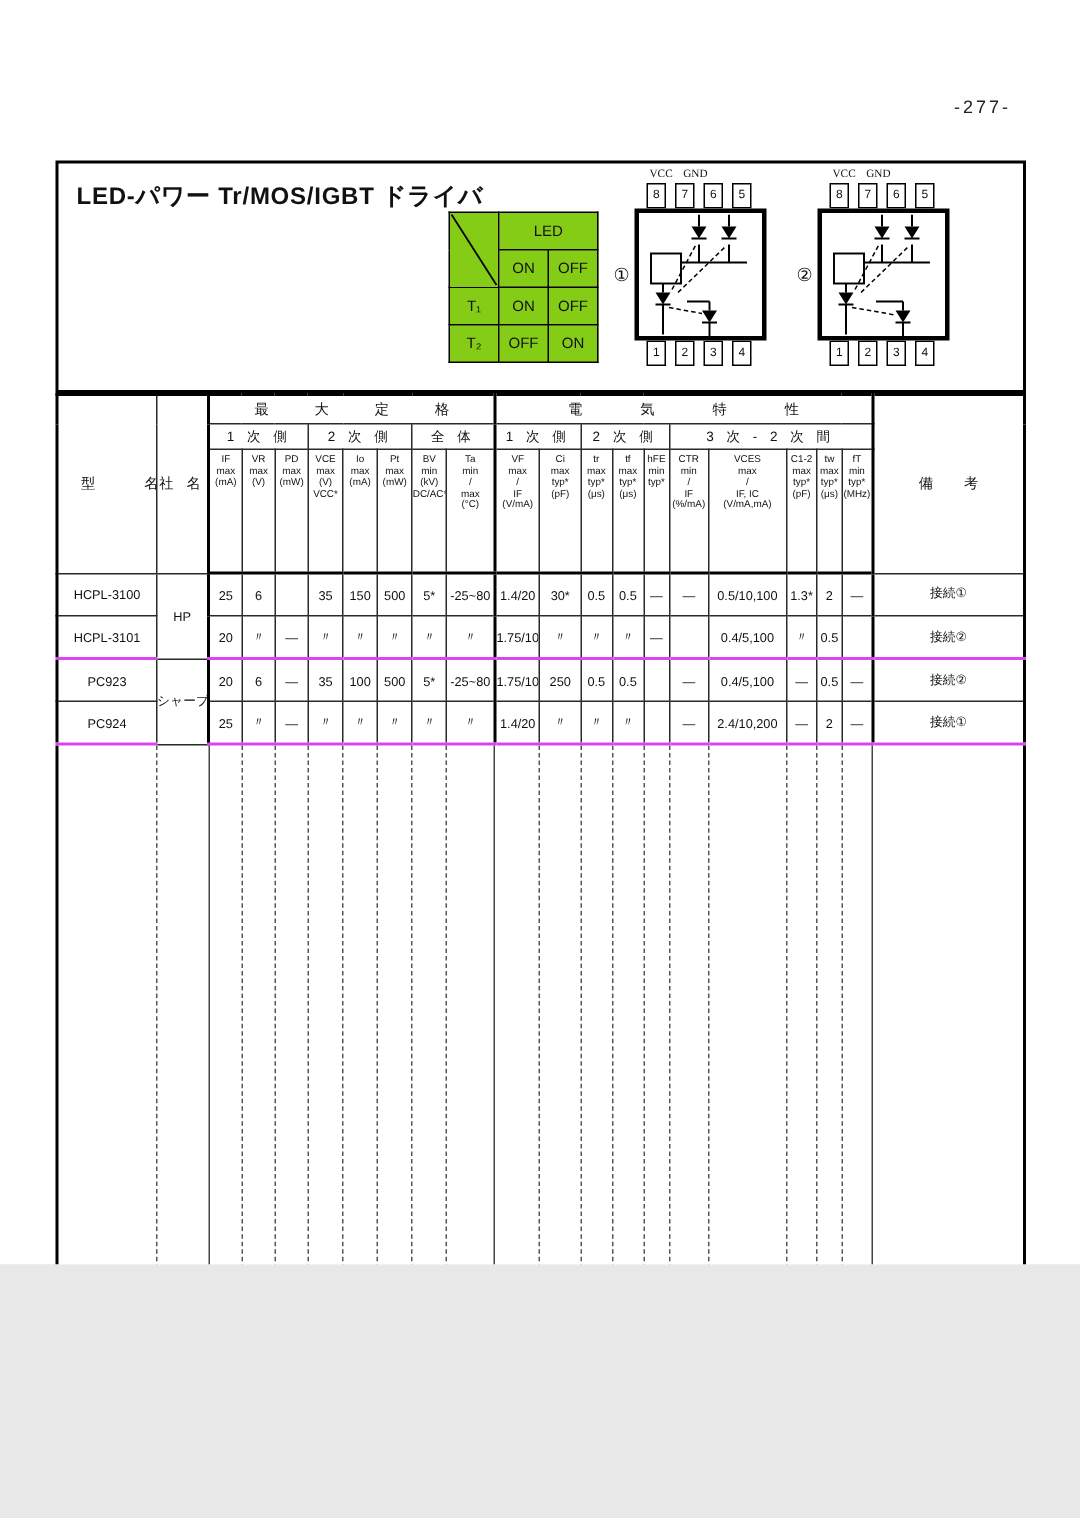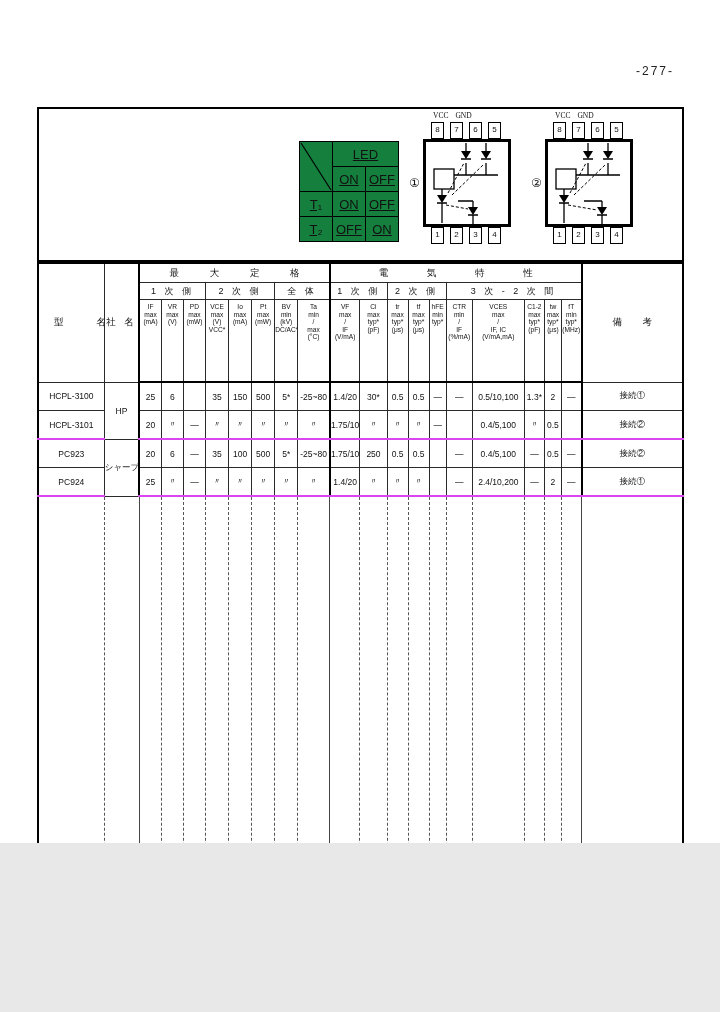--- a/index.html
+++ b/index.html
@@ -9,21 +9,21 @@
 
   
   .toppanel{position:absolute;left:37px;top:107px;width:647px;height:155px;
             border:2.5px solid #000;box-sizing:border-box;background:#fff;}
   .title{position:absolute;left:12px;top:12px;font-size:16px;font-weight:bold;
          letter-spacing:0.5px;white-space:nowrap;}
 
   
   .logic{position:absolute;left:260px;top:32px;border-collapse:collapse;table-layout:fixed;}
   .logic td{border:1.2px solid #000;width:32px;height:24px;text-align:center;
-            font-size:13px;padding:0;background:#15803d;text-decoration:underline;}
+            font-size:10px;padding:0;background:#84cc16;}
   .logic td.diag{position:relative;}
   .logic svg{position:absolute;left:0;top:0;width:100%;height:100%;}
 
   
   .ic{position:absolute;top:2px;width:100px;}
   .supply{display:flex;gap:7px;padding-left:10px;font-size:7.5px;height:11px;
           font-family:"Liberation Serif","DejaVu Serif",serif;}
   .pinrow{display:flex;gap:6px;padding-left:8px;}
   .pin{width:13px;height:17px;border:1.5px solid #000;box-sizing:border-box;
        font-size:8px;line-height:14px;text-align:center;background:#fff;}
@@ -44,33 +44,34 @@
   .g1{letter-spacing:14px;text-indent:14px;}
   .g2{letter-spacing:18px;text-indent:18px;}
   .name-h{letter-spacing:15px;text-indent:15px;font-size:9.5px;}
   .comp-h{letter-spacing:3px;font-size:9px;}
   .remark-h{letter-spacing:9px;text-indent:9px;}
   .thickL{border-left:2px solid #000 !important;}
   tbody td{border-top:0;border-bottom:0;height:27px;}
   tr.sep td{border-bottom:2px solid #d946ef;margin-top:24px;}
   td.name-cell{text-align:left;padding-left:4px;font-size:8.8px;}
   td.company-cell{font-size:8.5px;border-bottom:2px solid #000;}
-  td.remark-cell{text-align:left;padding-left:5px;font-size:8.8px;font-family:Liberation Serif, serif;}
+  td.remark-cell{text-align:left;padding-left:5px;font-size:8.8px;}
   tr.filler{height:436px;}
   tr.filler td{border:0;border-right:1px dashed #555;}
   tr.filler td.solidline{border-right:1px solid #444;}
 </style>
 </head>
 <body>
 
 <div class="page">
 
   <div class="pageno">-277-</div>
 
   <div class="toppanel">
+    <div class="title">LED-パワー Tr/MOS/IGBT ドライバ</div>
 
     <table class="logic">
       <tbody>
           <tr>
         <td class="diag" rowspan="2">
           <svg viewBox="0 0 32 49" preserveAspectRatio="none">
             <line x1="1" y1="1" x2="31" y2="48" stroke="#000" stroke-width="1.2"></line>
           </svg>
         </td>
         <td colspan="2">LED</td>

